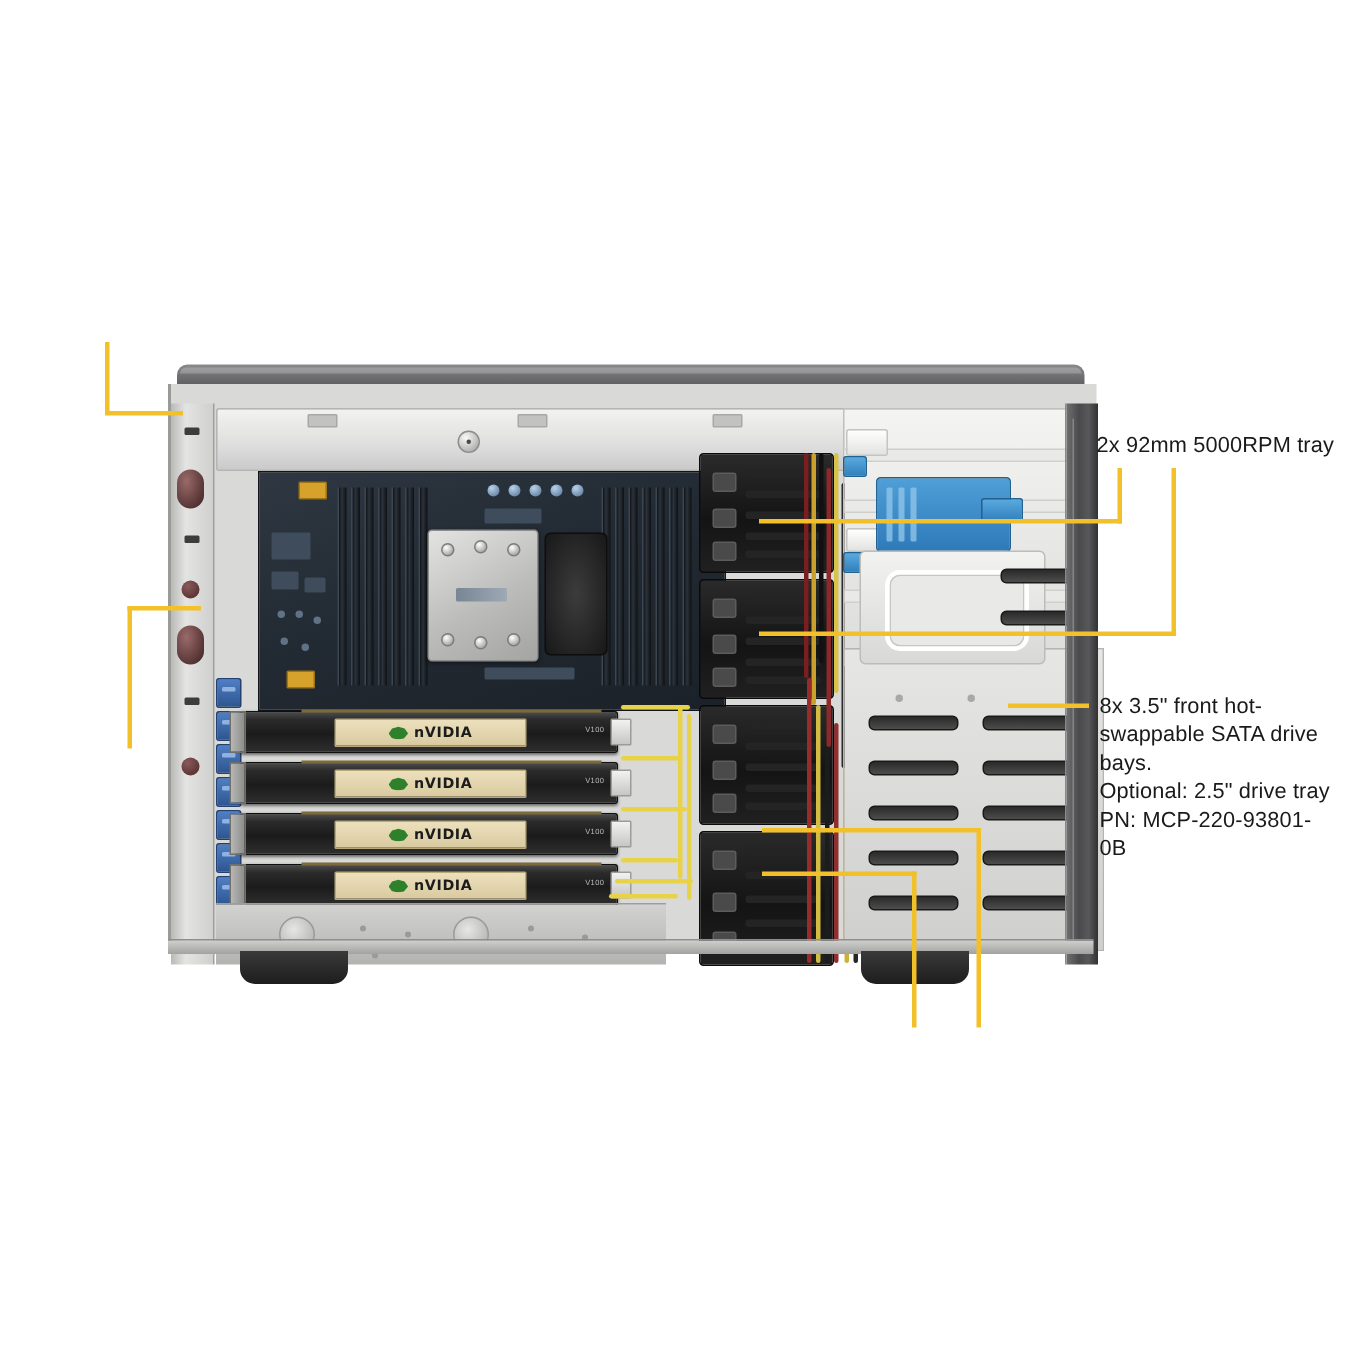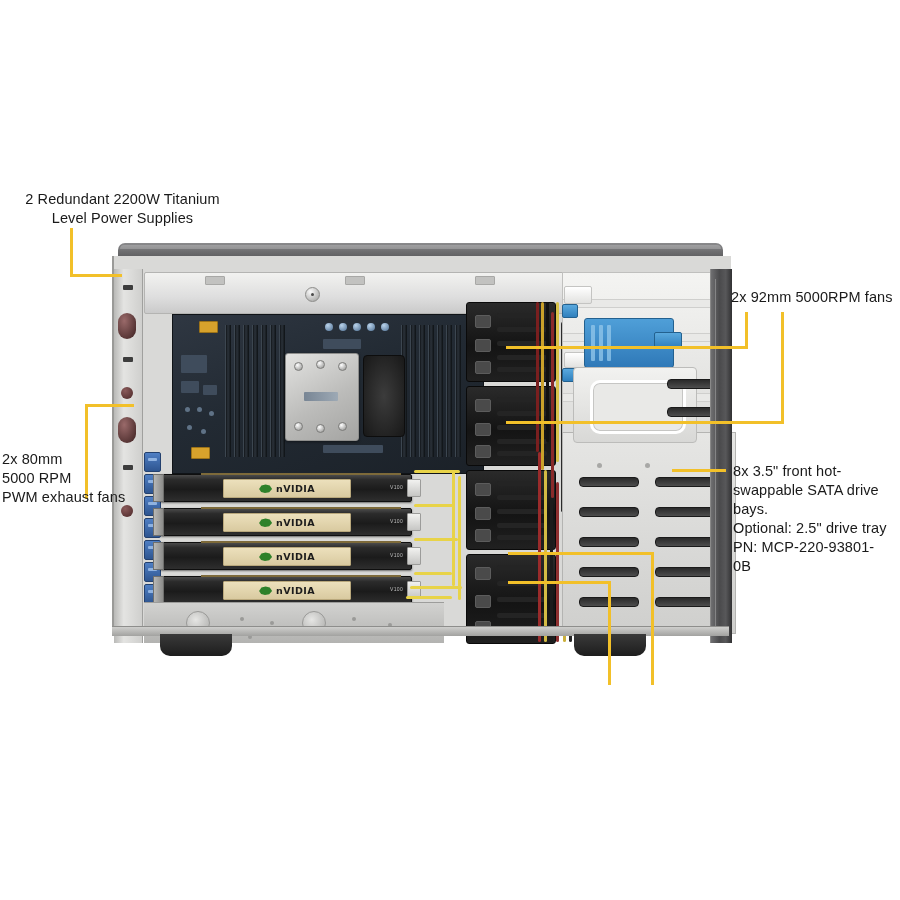--- a/index.html
+++ b/index.html
@@ -551,28 +551,23 @@
     <div class="lead h" style="left:506px;top:421px;width:278px;"></div>
 
     <div class="lead h" style="left:672px;top:469px;width:54px;"></div>
 
     <div class="lead h" style="left:508px;top:581px;width:103px;"></div>
     <div class="lead v" style="left:608px;top:581px;height:104px;"></div>
     <div class="lead h" style="left:508px;top:552px;width:146px;"></div>
     <div class="lead v" style="left:651px;top:552px;height:133px;"></div>
   </div>
 
-  <div class="callout center" style="left:10px;top:190px;width:225px;">2 Redundant  2200W Titanium
-Level Power Supplies</div>
-
-  <div class="callout left" style="left:2px;top:450px;width:160px;">2x 80mm
-5000 RPM
-PWM exhaust fans</div>
-
-  <div class="callout left" style="left:731px;top:288px;width:168px;">2x 92mm 5000RPM fans</div>
+
+
+  <div class="callout left" style="left:731px;top:288px;width:168px;">2x 92mm 5000RPM tray</div>
 
   <div class="callout left" style="left:733px;top:462px;width:162px;">8x 3.5" front hot-
 swappable SATA drive
 bays.
 Optional: 2.5" drive tray
 PN: MCP-220-93801-
 0B</div>
 
 
 </div>

